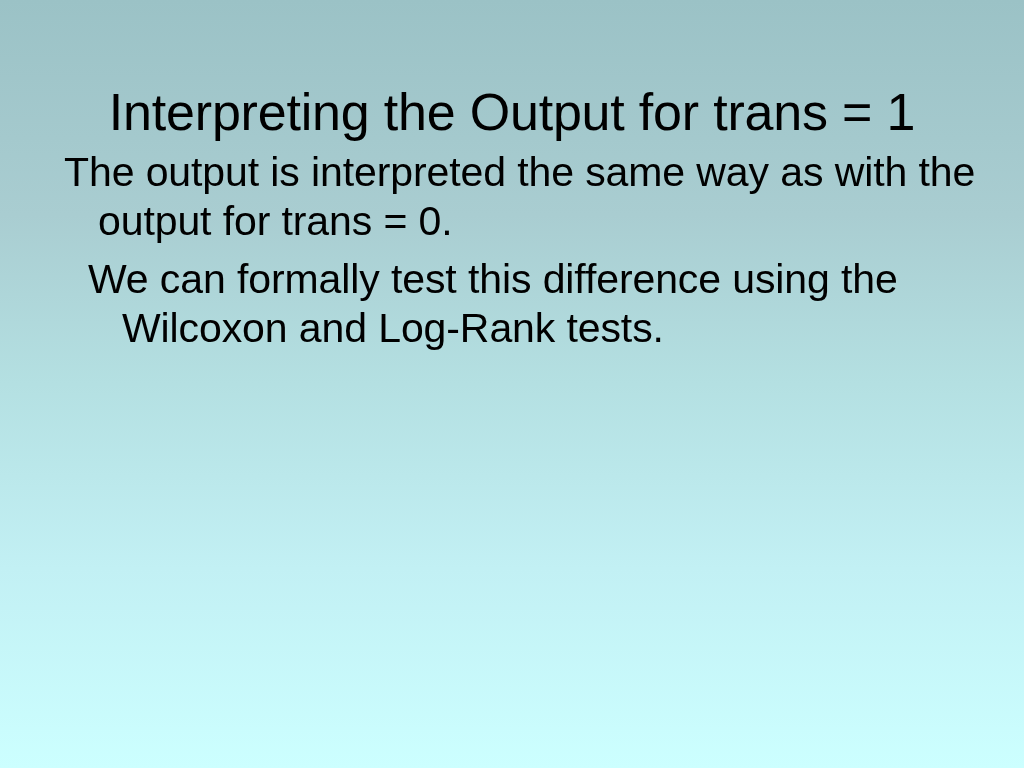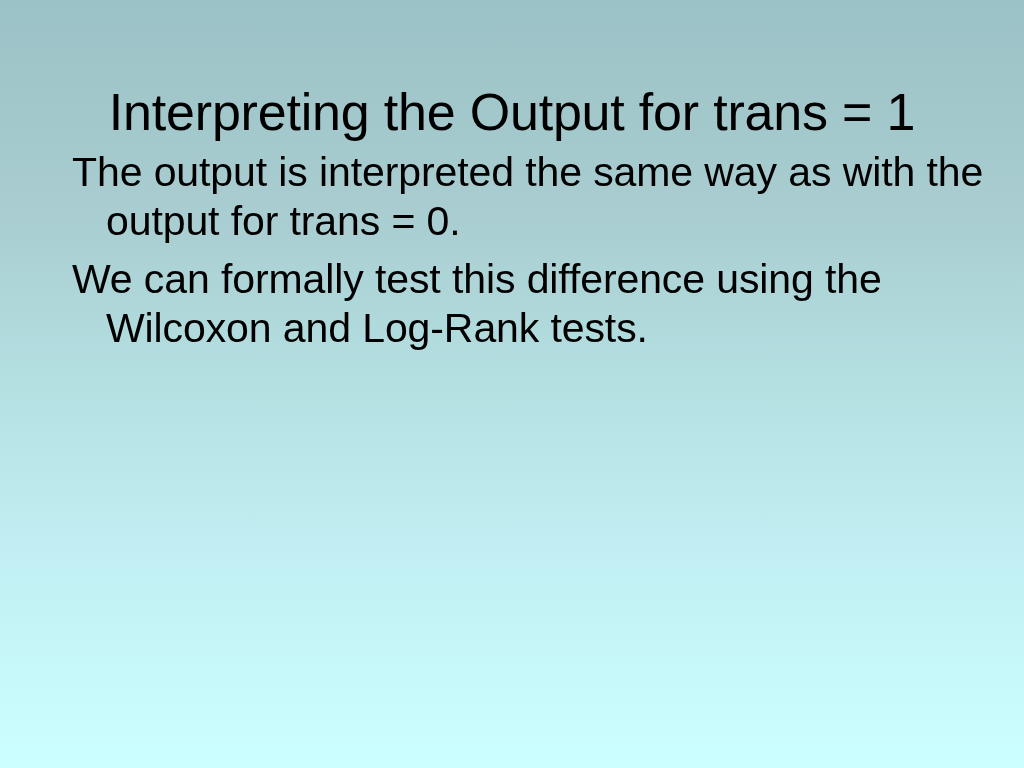--- a/index.html
+++ b/index.html
@@ -35,37 +35,38 @@
     line-height: 62px;
     font-weight: normal;
     color: #000000;
     letter-spacing: -0.2px;
     white-space: nowrap;
   }
 
   .body-block {
     position: absolute;
     top: 148px;
-    left: 72px;
+    left: 64px;
     width: 912px;
   }
 
   .para {
     font-size: 41px;
     line-height: 49px;
     color: #000000;
     padding-left: 34px;
     text-indent: -34px;
     margin: 0 0 9px 0;
     letter-spacing: -0.1px;
     white-space: pre-wrap;
   }
 
   .para:last-child {
     margin-bottom: 0;
+    margin-left: 24px;
   }
 </style>
 </head>
 <body>
 
 <div class="slide">
 
   <h1 class="slide-title">Interpreting the Output for trans = 1</h1>
 
   <div class="body-block">

